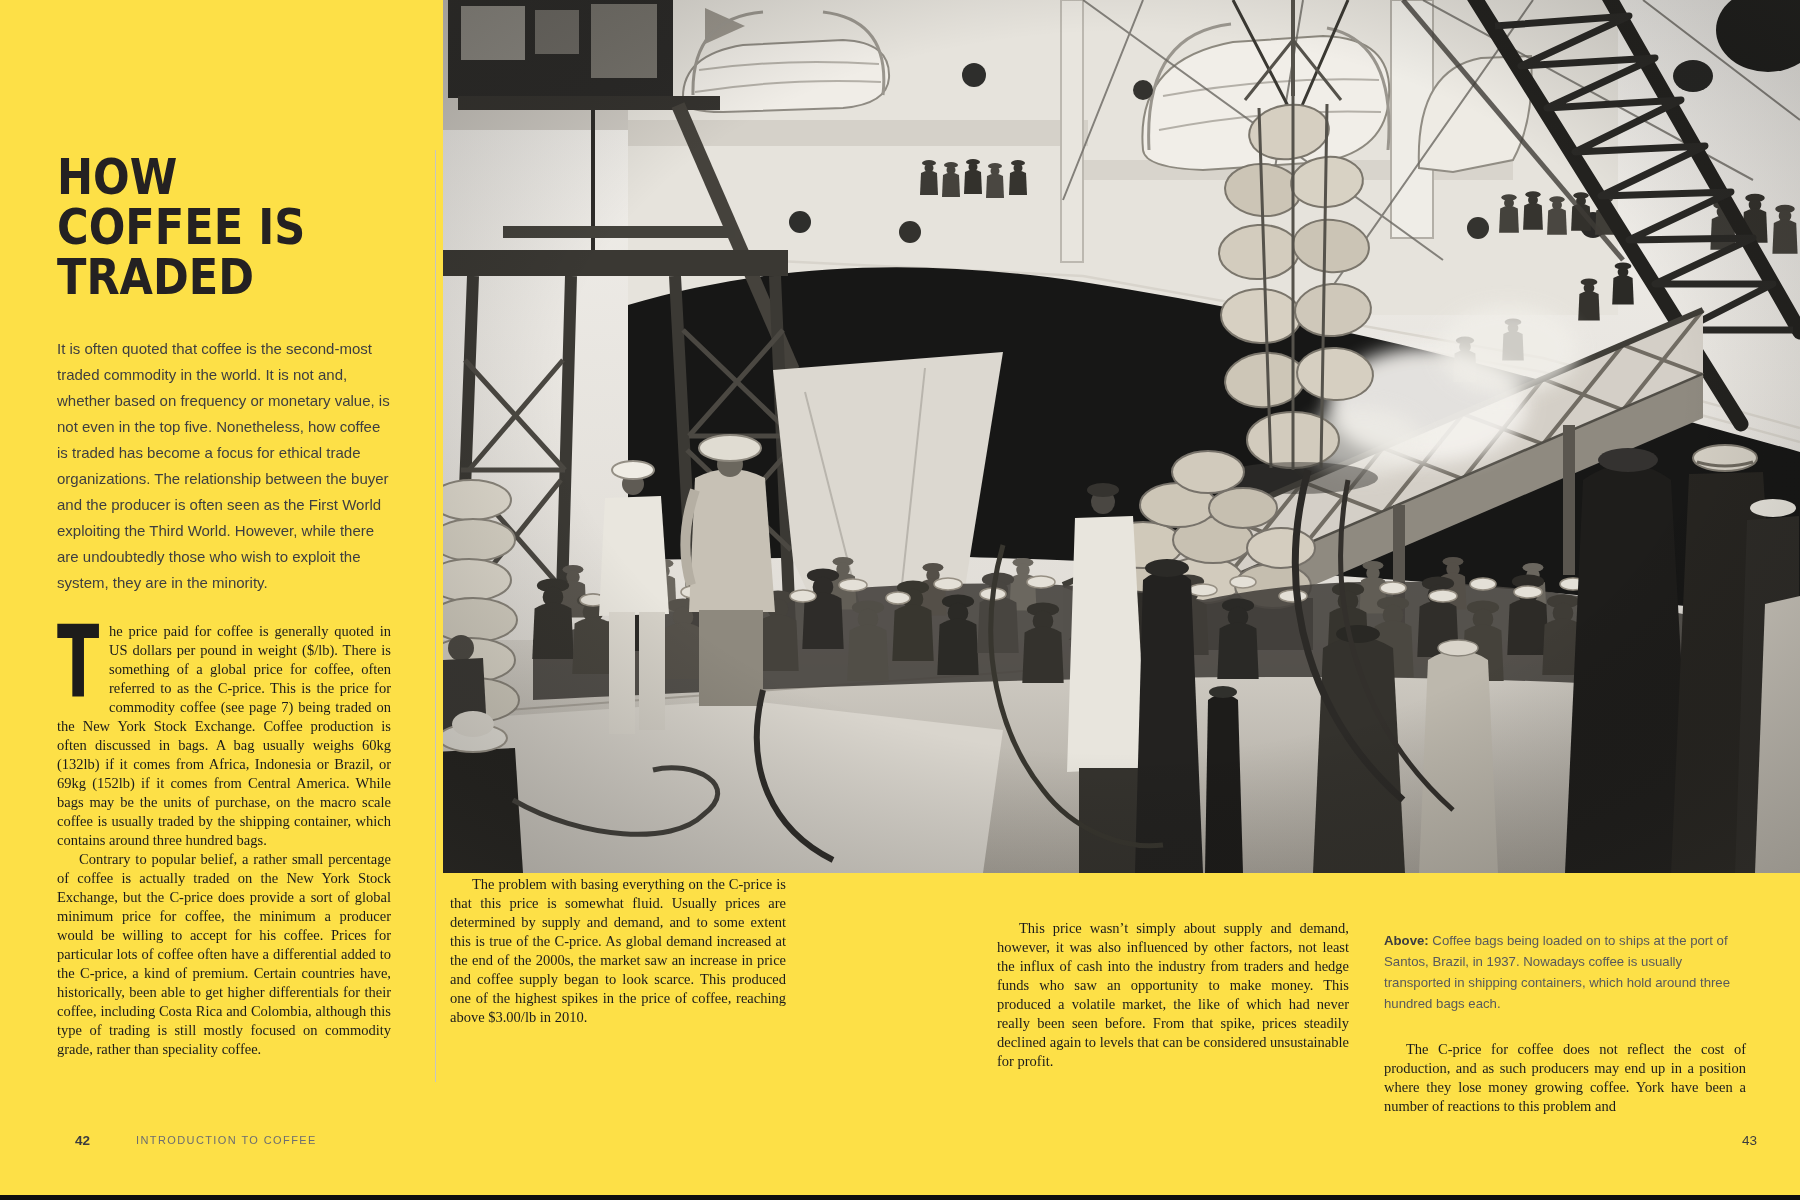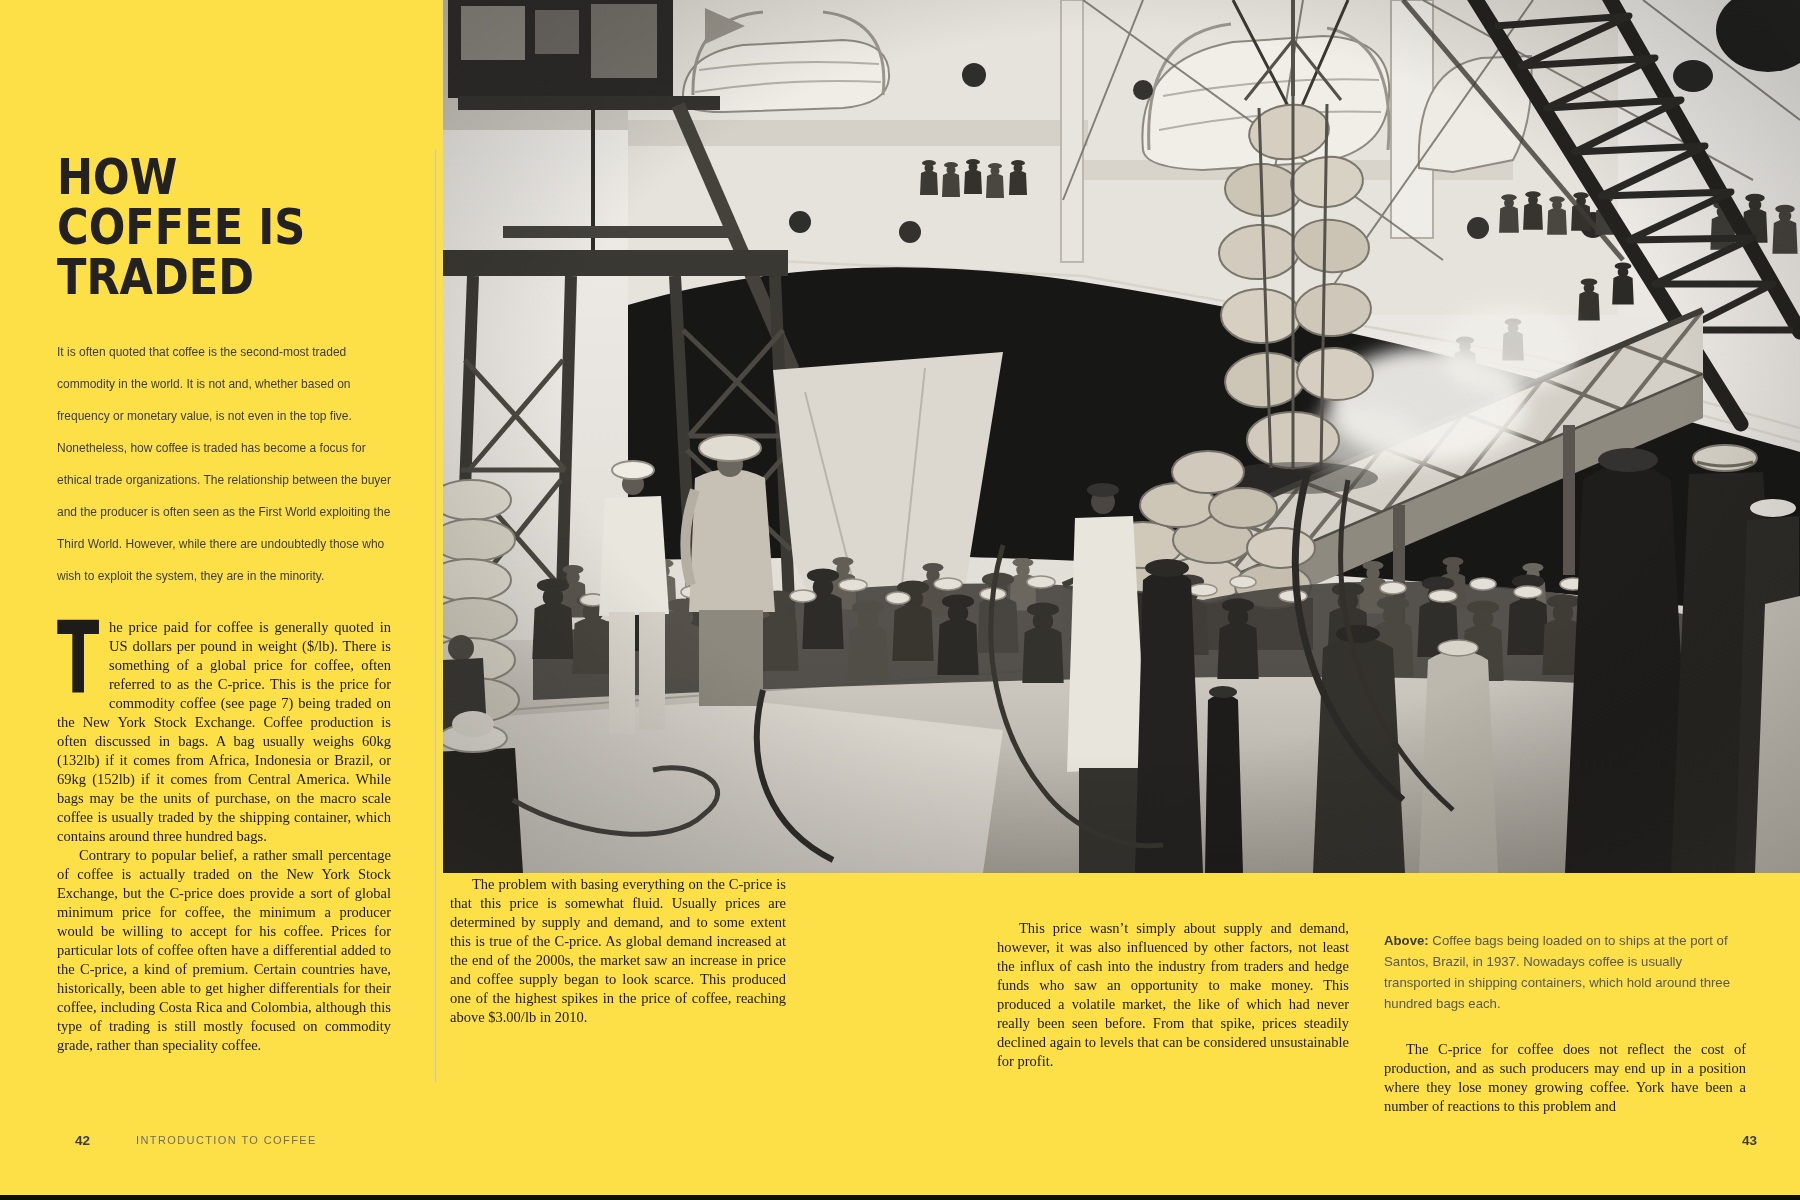--- a/index.html
+++ b/index.html
@@ -3,21 +3,21 @@
 <meta charset="utf-8">
 <style>
   html,body{margin:0;padding:0;background:#ffffff;}
   .page{position:relative;width:1800px;height:1200px;background:#fde047;overflow:hidden;
         font-family:"Liberation Sans",sans-serif;}
   
   .leftcol{position:absolute;left:57px;top:120px;width:334px;}
   .title{font-family:"DejaVu Sans",sans-serif;font-weight:800;font-size:49px;line-height:50px;
          color:#242122;letter-spacing:0;transform:scaleX(.88);transform-origin:left top;white-space:nowrap;}
   .title span{display:block;}
-  .intro{margin-top:16px;font-size:12px;line-height:32px;color:#3e3e40;}
+  .intro{margin-top:16px;font-size:15px;line-height:26px;color:#3e3e40;}
   .serif{font-family:"Liberation Serif",serif;font-size:14.5px;line-height:19px;color:#1b1b1b;
          text-align:justify;}
   .bodyblock{margin-top:26px;}
   .dropcap{float:left;font-family:"DejaVu Sans",sans-serif;font-weight:800;font-size:100px;
            line-height:76px;width:46px;color:#1d1c1b;transform:scaleX(.62);transform-origin:left top;
            margin:3px 6px 0 0;}
   .indent{text-indent:22px;margin:0;}
   .noindent{margin:0;}
   
   .vrule{position:absolute;left:435px;top:150px;width:1px;height:932px;background:#c6c5c3;}
@@ -27,21 +27,21 @@
   .colA{position:absolute;left:450px;top:875px;width:336px;}
   .colB{position:absolute;left:997px;top:919px;width:352px;}
   .colC{position:absolute;left:1384px;top:917px;width:362px;}
   .caption{font-size:13.2px;line-height:21px;color:#58595c;text-align:left;}
   .caption .cap-label{font-weight:700;color:#3c3d40;}
   .colC .serifpar{margin-top:26px;}
   
   .folio-left{position:absolute;left:75px;top:1133px;font-size:13.5px;font-weight:700;color:#3c3c3e;}
   .rh-left{position:absolute;left:136px;top:1134px;font-size:11px;letter-spacing:1.4px;color:#6c6d70;}
   .rh-right{position:absolute;right:100px;top:1194px;font-size:10px;letter-spacing:1.4px;color:#6c6d70;}
-  .folio-right{position:absolute;right:43px;top:1133px;font-size:13.5px;font-weight:700;color:#3c3c3e;}
+  .folio-right{position:absolute;right:43px;top:1133px;font-size:13.5px;font-weight:400;color:#3c3c3e;}
   .bottom-edge{position:absolute;left:0;bottom:0;width:100%;height:5px;background:#0e0e0e;}
 </style>
 </head>
 <body>
 
 <div class="page">
 
   <div class="leftcol">
     <h1 class="title">
       <span>HOW</span>

